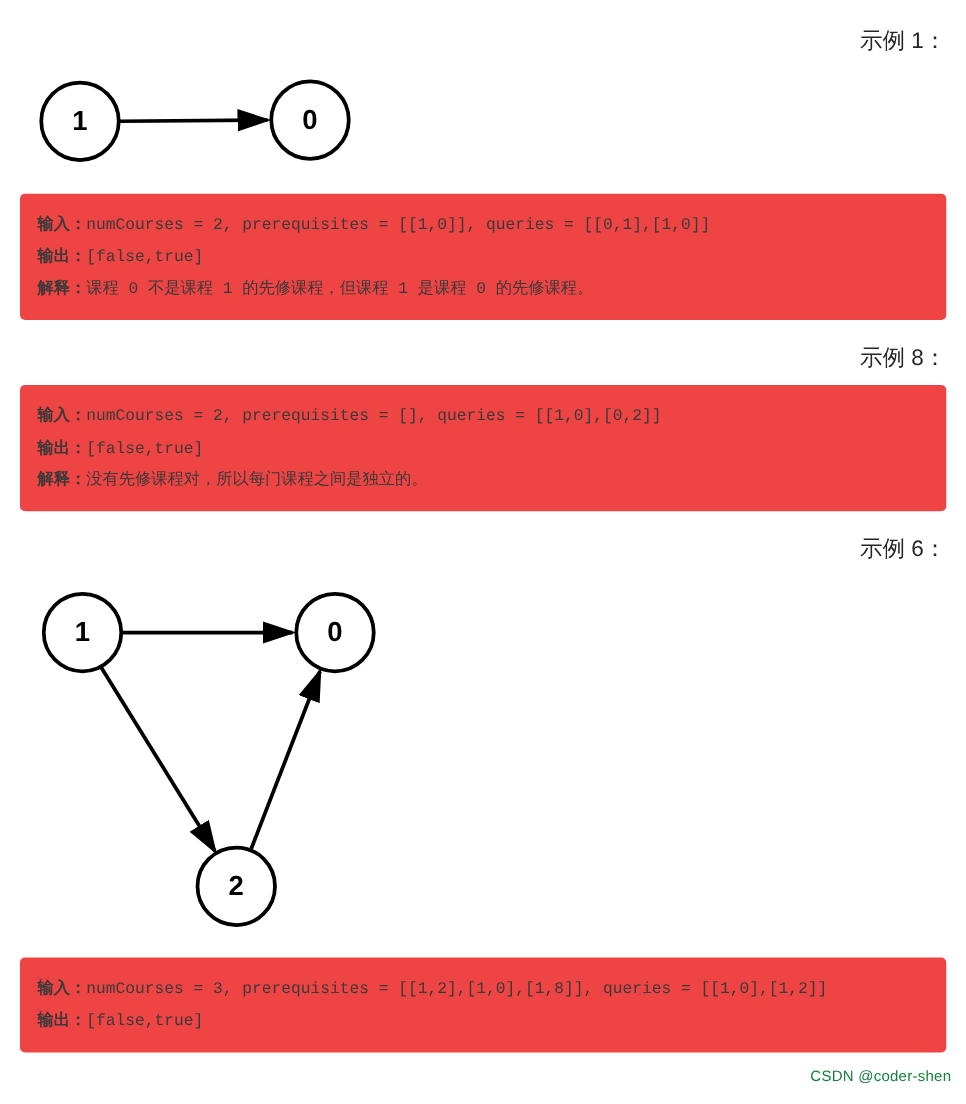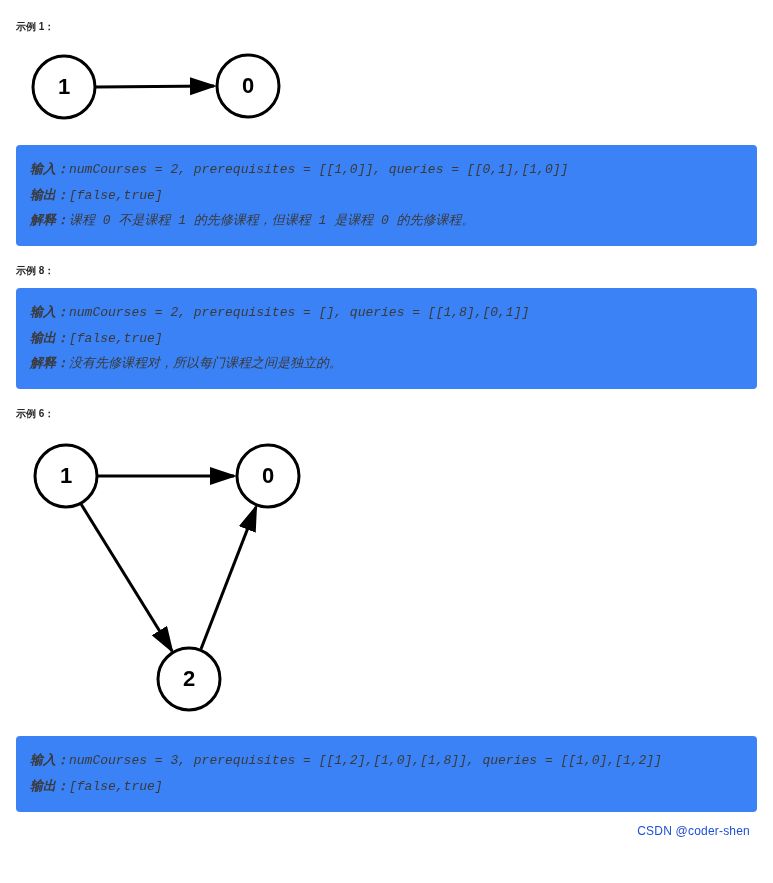--- a/index.html
+++ b/index.html
@@ -7,47 +7,47 @@
     margin: 0;
     padding: 14px 16px;
     font-family: -apple-system, BlinkMacSystemFont, "Segoe UI", "PingFang SC", "Microsoft YaHei", sans-serif;
     font-size: 14px;
     color: #262626;
     background: #fff;
     width: 773px;
     position: relative;
   }
   .section-title {
-    font-weight: 700;
-    font-size: 10px;
+    font-weight: 400;
+    font-size: 18px;
     margin: 6px 0 10px 0;
+    text-align: right;
   }
   .graph-box {
     margin: 6px 0 12px 0;
   }
   .codeblock {
-    background: #3b82f6;
+    background: #ef4444;
     border-radius: 4px;
     padding: 12px 14px;
     font-family: "SFMono-Regular", Consolas, "Courier New", monospace;
     font-size: 13px;
     line-height: 1.9;
     color: #3a3a3a;
     margin-bottom: 18px;
     white-space: pre-wrap;
     word-break: break-all;
-    font-style: italic;
   }
   .codeblock .label { font-weight: 700; font-family: -apple-system, BlinkMacSystemFont, "Segoe UI", "PingFang SC", "Microsoft YaHei", sans-serif; }
   .watermark {
     position: absolute;
-    right: 23px;
+    right: 12px;
     bottom: 6px;
     font-size: 12px;
-    color: #1d4ed8;
+    color: #15803d;
     letter-spacing: 0.2px;
   }
 </style>
 </head>
 <body>
 
 <div class="section-title">示例 1：</div>
 
 <div class="graph-box">
   <svg width="280" height="86" viewBox="0 0 280 86">
@@ -63,21 +63,21 @@
     <line x1="80" y1="43" x2="198" y2="42" stroke="#000" stroke-width="3" marker-end="url(#arrow1)"></line>
   </svg>
 </div>
 
 <div class="codeblock"><span class="label">输入：</span><span>numCourses = 2, prerequisites = [[1,0]], queries = [[0,1],[1,0]]</span>
 <span class="label">输出：</span><span>[false,true]</span>
 <span class="label">解释：</span><span>课程 0 不是课程 1 的先修课程，但课程 1 是课程 0 的先修课程。</span></div>
 
 <div class="section-title">示例 8：</div>
 
-<div class="codeblock"><span class="label">输入：</span><span>numCourses = 2, prerequisites = [], queries = [[1,8],[0,1]]</span>
+<div class="codeblock"><span class="label">输入：</span><span>numCourses = 2, prerequisites = [], queries = [[1,0],[0,2]]</span>
 <span class="label">输出：</span><span>[false,true]</span>
 <span class="label">解释：</span><span>没有先修课程对，所以每门课程之间是独立的。</span></div>
 
 <div class="section-title">示例 6：</div>
 
 <div class="graph-box">
   <svg width="300" height="290" viewBox="0 0 300 290">
     <defs>
       <marker id="arrow3" markerWidth="10" markerHeight="10" refX="8" refY="3" orient="auto">
         <path d="M0,0 L0,6 L9,3 z" fill="#000"></path>

